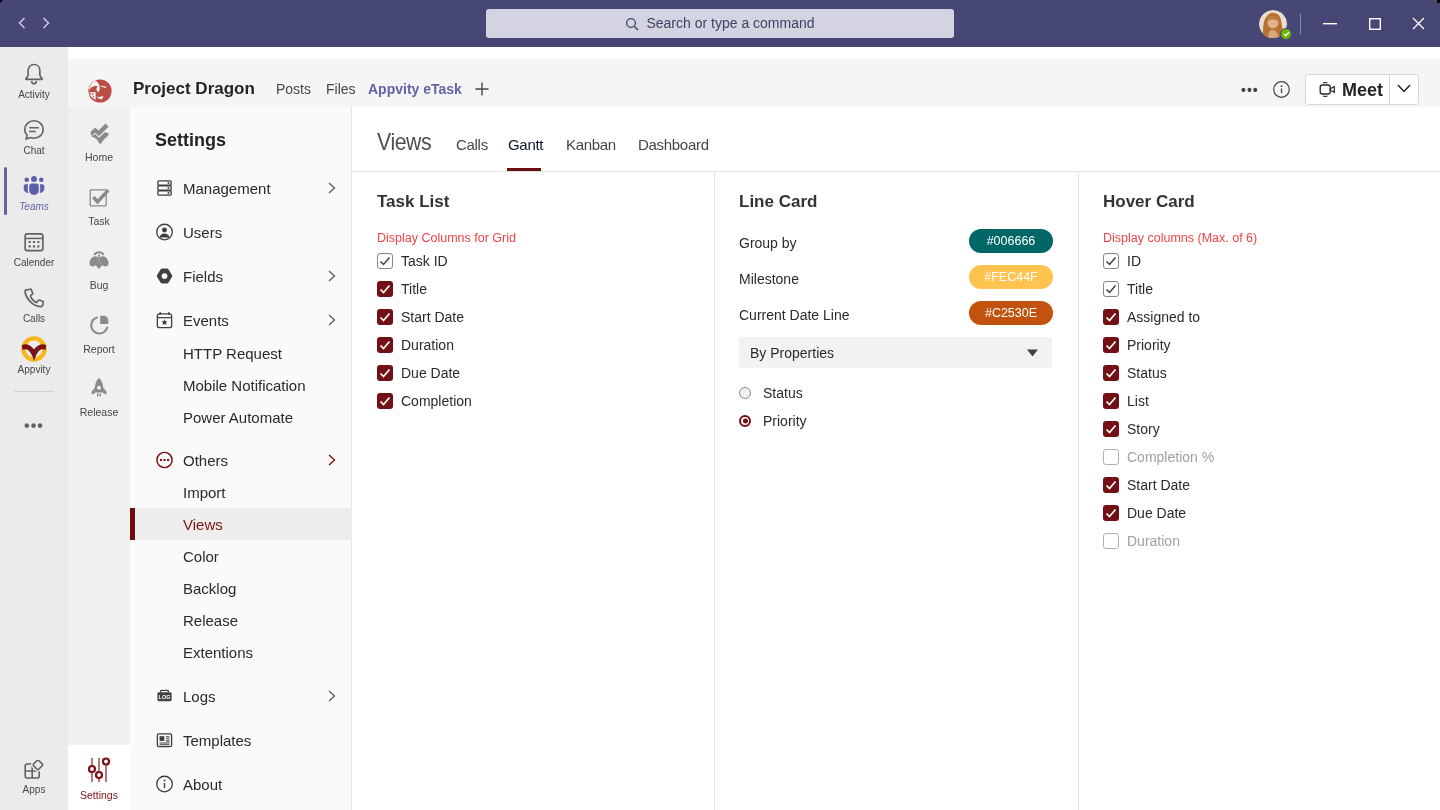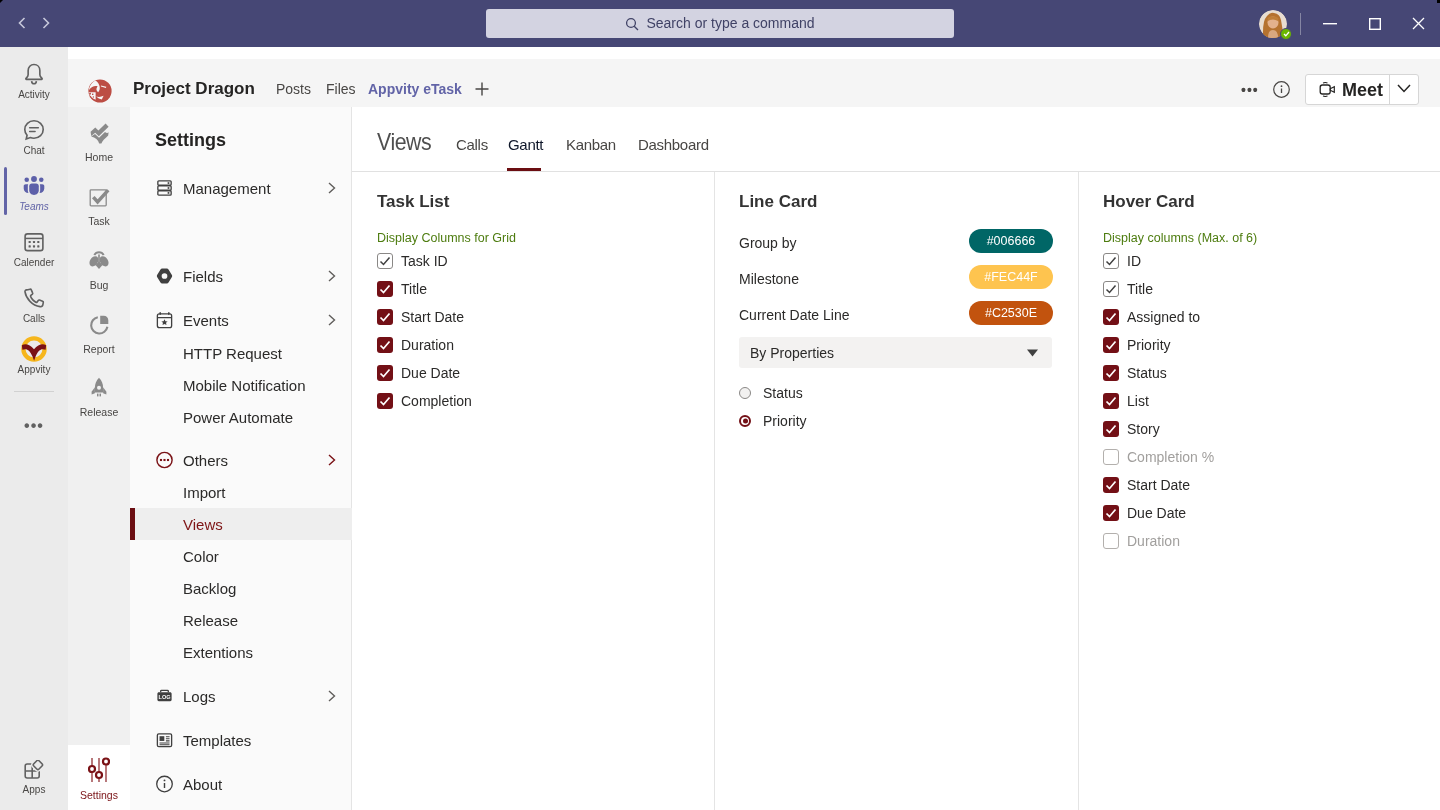--- a/index.html
+++ b/index.html
@@ -59,21 +59,21 @@
 
 #content { left:352px; top:107px; width:1088px; height:703px; background:#fff; }
 #chead { left:352px; top:107px; width:1088px; height:65px; background:#fff; border-bottom:1px solid #e1e1e1; }
 #cviews { left:25px; top:23px; font-size:24.5px; color:#4f4f4f; line-height:1; letter-spacing:-0.5px; transform:scaleX(0.87); transform-origin:left top; }
 .ctab { top:30px; line-height:1; font-size:15px; color:#484644; letter-spacing:-0.3px; }
 #tab-gantt { color:#0f172a; }
 #gantt-underline { left:507px; top:168px; width:34px; height:3px; background:#6b0e12; }
 .vdiv { top:172px; width:1px; height:638px; background:#e4e4e4; }
 
 .coltitle { font-size:17px; font-weight:bold; color:#333; }
-.graylbl { font-size:12.5px; color:#4d7c0f; }
+.graylbl { font-size:12.5px; color:#ef4444; }
 .cbrow { position:absolute; height:28px; }
 .cb { position:absolute; left:0; top:50%; transform:translateY(-50%); width:16px; height:16px; border-radius:3px; }
 .cb.red { background:#731016; }
 .cb.white { background:#fff; border:1px solid #8a8886; }
 .cb.empty { background:#fff; border:1px solid #b3b0ad; }
 .cb svg { display:block; }
 .cblbl { position:absolute; left:24px; top:50%; transform:translateY(-50%); font-size:14px; color:#2b2a29; white-space:nowrap; }
 .cblbl.dis { color:#a19f9d; }
 
 .lclabel { position:absolute; left:0; font-size:14px; color:#2b2a29; }
@@ -303,20 +303,28 @@
           <rect x="13.3" y="3.9" width="1.8" height="1.8"></rect>
           <rect x="13.3" y="9.1" width="1.8" height="1.8"></rect>
           <rect x="13.3" y="14.3" width="1.8" height="1.8"></rect>
         </g>
       </svg>
     <div class="mlbl">Management</div>
     <svg class="mchev" width="13" height="13" viewBox="0 0 13 13">
         <path d="M4 1.5 L9.5 6.5 L4 11.5" fill="none" stroke="#605e5c" stroke-width="1.4"></path>
       </svg>
   </div>
+  <div class="abs mitem" style="top:109px">
+    <svg class="micon" viewBox="0 0 20 20">
+        <circle cx="10" cy="10" r="8.2" fill="none" stroke="#404040" stroke-width="1.4"></circle>
+        <circle cx="10" cy="7.8" r="2.6" fill="#404040"></circle>
+        <path d="M4.8 15.8 C5.4 12.9 7.4 11.7 10 11.7 C12.6 11.7 14.6 12.9 15.2 15.8" fill="#404040"></path>
+      </svg>
+    <div class="mlbl">Users</div>
+  </div>
   <div class="abs mitem" style="top:153px">
     <svg class="micon" viewBox="0 0 20 20">
         <path d="M9 2.2 C9.6 1.8 10.4 1.8 11 2.2 L16.8 5.8 C17.4 6.2 17.8 6.8 17.8 7.5 L17.8 12.5 C17.8 13.2 17.4 13.8 16.8 14.2 L11 17.8 C10.4 18.2 9.6 18.2 9 17.8 L3.2 14.2 C2.6 13.8 2.2 13.2 2.2 12.5 L2.2 7.5 C2.2 6.8 2.6 6.2 3.2 5.8 Z" fill="#404040" transform="rotate(90 10 10)"></path>
         <circle cx="10" cy="10" r="3" fill="#fafafa"></circle>
       </svg>
     <div class="mlbl">Fields</div>
     <svg class="mchev" width="13" height="13" viewBox="0 0 13 13">
         <path d="M4 1.5 L9.5 6.5 L4 11.5" fill="none" stroke="#605e5c" stroke-width="1.4"></path>
       </svg>
   </div>

